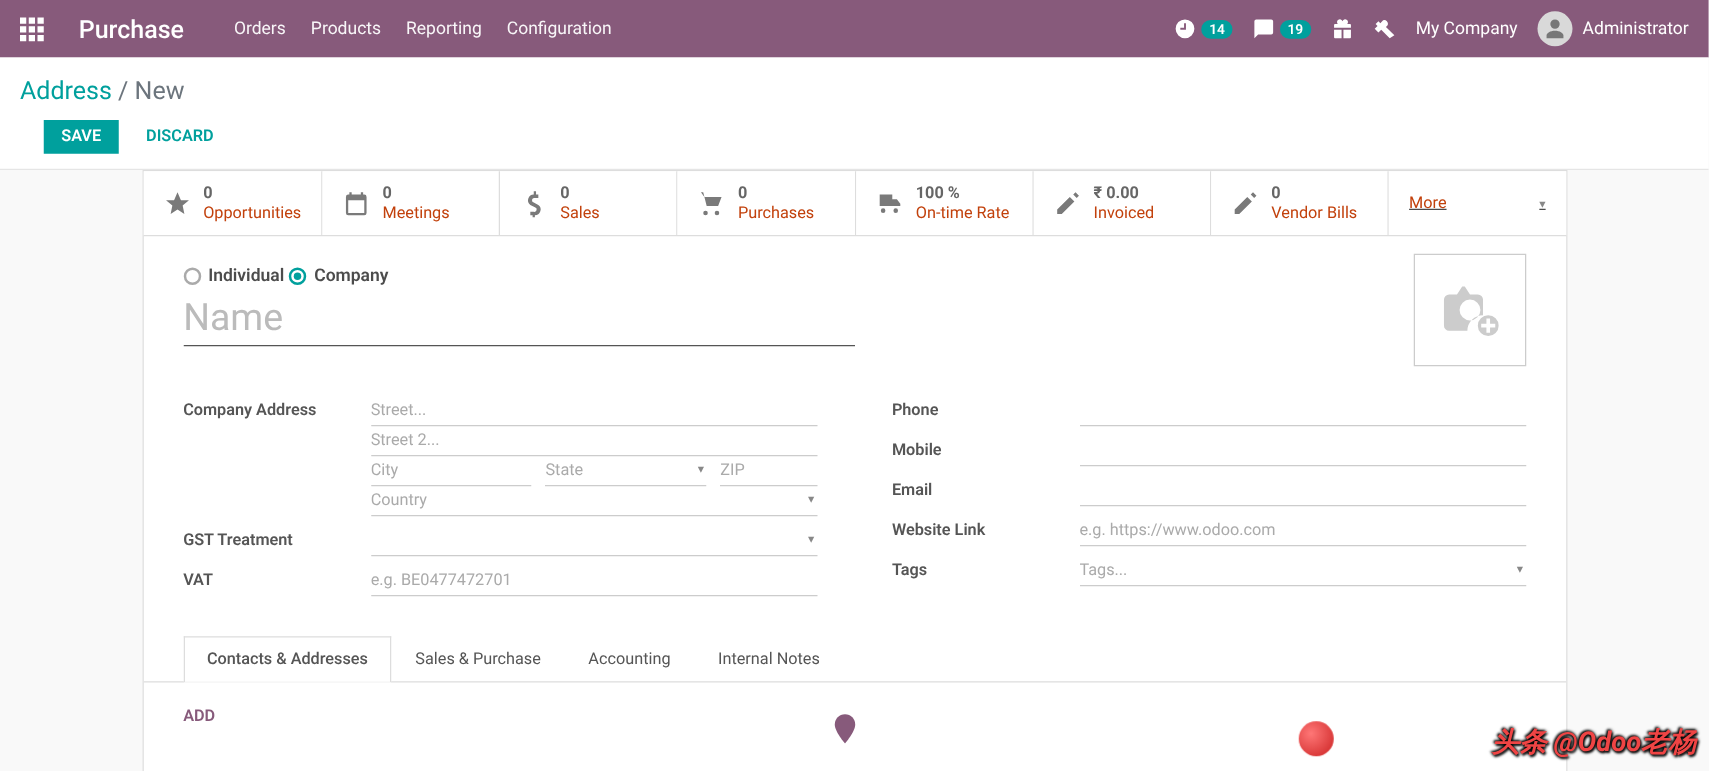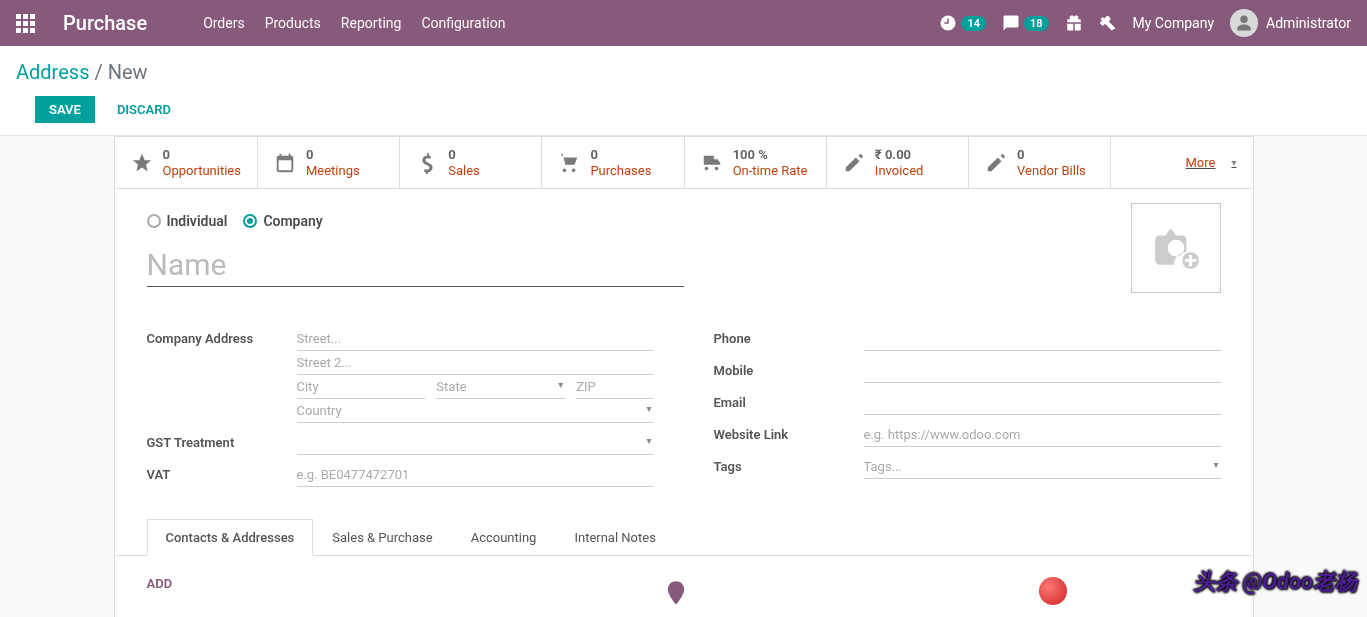--- a/index.html
+++ b/index.html
@@ -1,47 +1,47 @@
 <!DOCTYPE html>
 <html><head>
 <meta charset="utf-8">
 <style>
 * { box-sizing: border-box; margin: 0; padding: 0; font-family: -apple-system, BlinkMacSystemFont, "Segoe UI", Roboto, Arial, sans-serif; }
 body { background: #f9f9f9; color: #4c4c4c; overflow-x: hidden; }
 .topbar { background: #875a7b; height: 46px; display: flex; align-items: center; padding: 0 16px; color: #fff; }
 .apps-icon { display: grid; grid-template-columns: repeat(3, 5px); grid-gap: 2px; margin-right: 28px; cursor: pointer; }
 .apps-icon span { width: 5px; height: 5px; background: #fff; }
-.app-name { font-size: 20px; font-weight: 500; margin-right: 56px; }
+.app-name { font-size: 20px; font-weight: 500; margin-right: 40px; }
 .nav-menu { display: flex; gap: 20px; }
 .nav-item { color: #fff; font-size: 14px; cursor: pointer; opacity: 0.95; }
 .topbar-right { margin-left: auto; display: flex; align-items: center; gap: 16px; }
 .badge-wrap { display: flex; align-items: center; gap: 4px; position: relative; }
 .top-icon { width: 18px; height: 18px; fill: #fff; }
 .badge-count { background: #00a09d; color: #fff; font-size: 11px; padding: 1px 6px; border-radius: 8px; font-weight: 600; }
 .user-wrap { display: flex; align-items: center; gap: 8px; font-size: 14px; }
 .avatar { width: 28px; height: 28px; border-radius: 50%; background: #d9d9d9; display:flex; align-items:center; justify-content:center; }
 .avatar svg{width:18px;height:18px;fill:#777;}
 .control-panel { background: #fff; border-bottom: 1px solid #e5e5e5; padding: 14px 16px 12px; }
 .breadcrumb { font-size: 20px; color: #6c757d; margin-bottom: 12px; }
 .breadcrumb a { color: #00a09d; text-decoration: none; }
 .buttons-row { display: flex; gap: 8px; margin-left: 19px; }
 .btn-primary { background: #00a09d; color: #fff; border: none; padding: 6px 14px; font-size: 13px; font-weight: 600; cursor: pointer; }
 .btn-link { background: none; color: #00a09d; border: none; padding: 6px 14px; font-size: 13px; font-weight: 600; cursor: pointer; }
 .main-area { padding: 0 16px 40px; height: calc(100vh - 130px); overflow-y: scroll; }
 .form-sheet { max-width: 1140px; margin: 0 auto; background: #fff; border: 1px solid #ddd; }
 .stat-row { display: flex; border-bottom: 1px solid #ddd; }
 .stat-btn { flex: 1; display: flex; align-items: center; gap: 10px; padding: 10px 16px; border-right: 1px solid #ddd; cursor: pointer; background:#fff; }
-.stat-btn:last-child { border-right: none; justify-content: flex-end; text-decoration: underline;}
+.stat-btn:last-child { border-right: none; justify-content: space-between; text-decoration: underline;}
 .stat-icon { width: 22px; height: 22px; fill: #7a7a7a; }
 .stat-text { display: flex; flex-direction: column; line-height: 1.2; }
 .stat-val { font-size: 13px; font-weight: bold; color: #666; }
 .stat-label { font-size: 13px; color: #c2410c; }
 .more-caret { margin-left: 6px; font-size: 10px; color: #888; }
 .form-body { padding: 24px 32px 12px; position: relative; }
-.radio-row { display: flex; gap: 16px; margin-bottom: 14px; font-size: 14px; font-weight: 600; }
+.radio-row { display: flex; gap: 4px; margin-bottom: 4px; font-size: 14px; font-weight: 600; }
 .radio-opt { display: flex; align-items: center; gap: 6px; cursor: pointer; }
 .radio-circle { width: 14px; height: 14px; border: 2px solid #aaa; border-radius: 50%; position: relative; }
 .radio-circle.selected { border-color: #00a09d; }
 .radio-circle.selected::after { content:""; width:6px; height:6px; background:#00a09d; border-radius:50%; position:absolute; top:2px; left:2px; }
 .name-input { width: 50%; font-size: 30px; border: none; border-bottom: 1px solid #555; padding: 4px 0; outline:none; color:#7f1d1d; }
 .name-input::placeholder { color:#bbb; }
 .image-placeholder { position: absolute; top: 14px; right: 32px; width: 90px; height: 90px; border: 1px solid #ccc; display: flex; align-items: center; justify-content: center; }
 .image-placeholder svg { width: 50px; height: 50px; fill: #ccc; }
 .field-grid { display: flex; gap: 60px; margin-top: 40px; }
 .field-col { flex: 1; }
@@ -54,21 +54,21 @@
 .addr-csz .finput{ flex:1; }
 .sel-arrow { position:relative; }
 .sel-arrow::after{content:"▾"; position:absolute; right:2px; top:4px; font-size:10px; color:#888; pointer-events:none;}
 .tabs { display: flex; gap: 0; padding: 12px 32px 0; border-top:0; }
 .tab { padding: 10px 18px; font-size: 13px; color: #555; border: 1px solid transparent; cursor: pointer; }
 .tab.active { border: 1px solid #ddd; border-bottom-color: #fff; font-weight:500;}
 .tab-content { padding: 20px 32px; border-top:1px solid #ddd; margin-top:-1px; display:flex; justify-content:space-between; align-items:flex-start;}
 .add-link { color: #875a7b; font-weight: 600; font-size: 13px; cursor: pointer;}
 .pin-icon { width: 28px; height: 34px; margin: 0 auto; }
 .pin-icon svg { fill:#875a7b; width:100%; height:100%;}
-.watermark { position: fixed; right: 10px; bottom: 20px; font-size: 22px; font-weight: bold; color: #4c1d95; text-shadow: 0 0 3px #000, -1px -1px 2px #000, 1px 1px 2px #000; pointer-events: none; font-style:italic;}
+.watermark { position: fixed; right: 10px; bottom: 8px; font-size: 22px; font-weight: bold; color: #ef4444; text-shadow: 0 0 3px #000, -1px -1px 2px #000, 1px 1px 2px #000; pointer-events: none; font-style:italic;}
 .watermark-dot{position:fixed; right:300px; bottom:12px; width:28px; height:28px; border-radius:50%; background:radial-gradient(circle at 35% 35%, #f77, #c22);}
 ::-webkit-scrollbar{width:16px;}
 ::-webkit-scrollbar-thumb{background:#c0c0c0;}
 ::-webkit-scrollbar-track{background:#f0f0f0;}
 </style>
 </head>
 <body>
 
 <div class="topbar">
   <div class="apps-icon">
@@ -93,21 +93,21 @@
     <div class="badge-wrap">
       <svg class="top-icon" viewBox="0 0 24 24">
           <path d="M12 2a10 10 0 100 20 10 10 0 000-20zm1 11H7v-2h4V6h2v7z"></path>
         </svg>
       <span class="badge-count">14</span>
     </div>
     <div class="badge-wrap">
       <svg class="top-icon" viewBox="0 0 24 24">
           <path d="M20 2H4a2 2 0 00-2 2v18l4-4h14a2 2 0 002-2V4a2 2 0 00-2-2z"></path>
         </svg>
-      <span class="badge-count">18</span>
+      <span class="badge-count">19</span>
     </div>
     <svg class="top-icon" viewBox="0 0 24 24">
         <path d="M20 7h-3a3 3 0 10-5-3 3 3 0 10-5 3H4a1 1 0 00-1 1v3h18V8a1 1 0 00-1-1zM3 13v8a1 1 0 001 1h7v-9H3zm10 9h7a1 1 0 001-1v-8h-8v9z"></path>
       </svg>
     <svg class="top-icon" viewBox="0 0 24 24">
         <path d="M22 19l-9-9 2-2a4 4 0 00-5-5L7 6 5 4 2 7l2 2-3 3 4 4 3-3 9 9 5-3z"></path>
       </svg>
     <div class="user-wrap">
         <span>My Company</span>
       </div>

